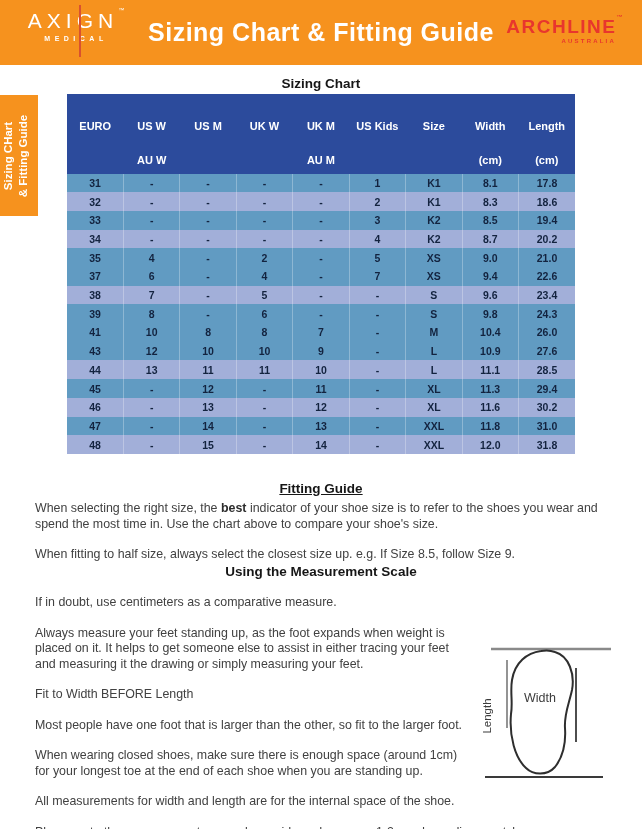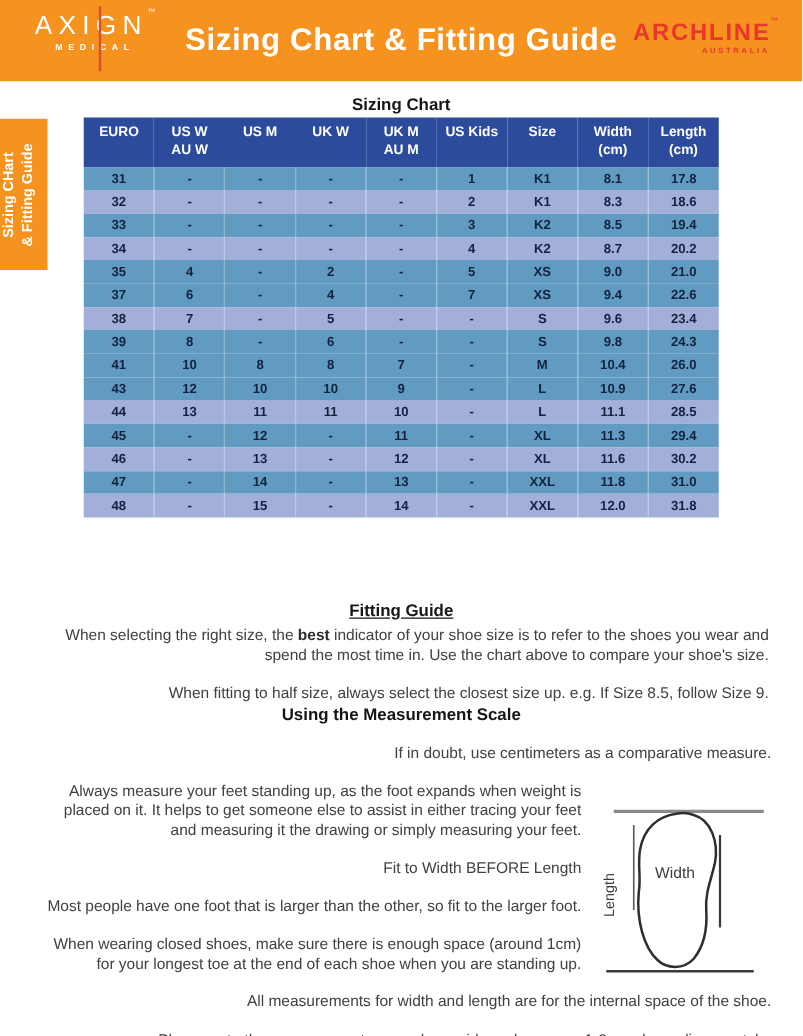--- a/index.html
+++ b/index.html
@@ -45,34 +45,34 @@
   #measure-heading { top:564px; }
 
   
   .table-wrap { position:absolute; left:67px; top:94px; width:508px; }
   table { border-collapse:collapse; width:508px; table-layout:fixed; }
   th {
     background:var(--table_header_blue, #2C4B9C); color:#fff;
     font-size:11px; font-weight:bold; line-height:1.3;
     padding:5px 0 6px; vertical-align:top;
   }
-  th span { display:block; }
+  th span { display:block;margin-top:20px; }
   td {
     height:18.7px; text-align:center; vertical-align:middle;
     font-size:10.5px; font-weight:bold; color:var(--table_text, #13233F);
   }
   td + td { border-left:1px solid rgba(255,255,255,0.28); }
   tr.row-a td { background:var(--row_blue, #619BC2); }
   tr.row-b td { background:var(--row_periwinkle, #A2AFD9); }
 
   
   .textblock { position:absolute; left:35px; width:580px; color:var(--body_text, #414141); font-size:12.4px; line-height:15.5px; }
   #fitting-text { top:501px; }
   #measure-text { top:595px; width:582px; }
-  .textblock p { margin:0 0 15px 0;text-align:right; }
+  .textblock p { margin:0 0 15px 0; }
   .textblock b { color:#2d2d2d; }
 
   
   .foot-diagram { float:right; width:140px; height:140px; margin:18px 0 0 12px; }
   .foot-diagram text { font-family:"Liberation Sans", sans-serif; fill:#3c3c3c; }
 </style>
 </head>
 <body>
 
 <div class="page">

